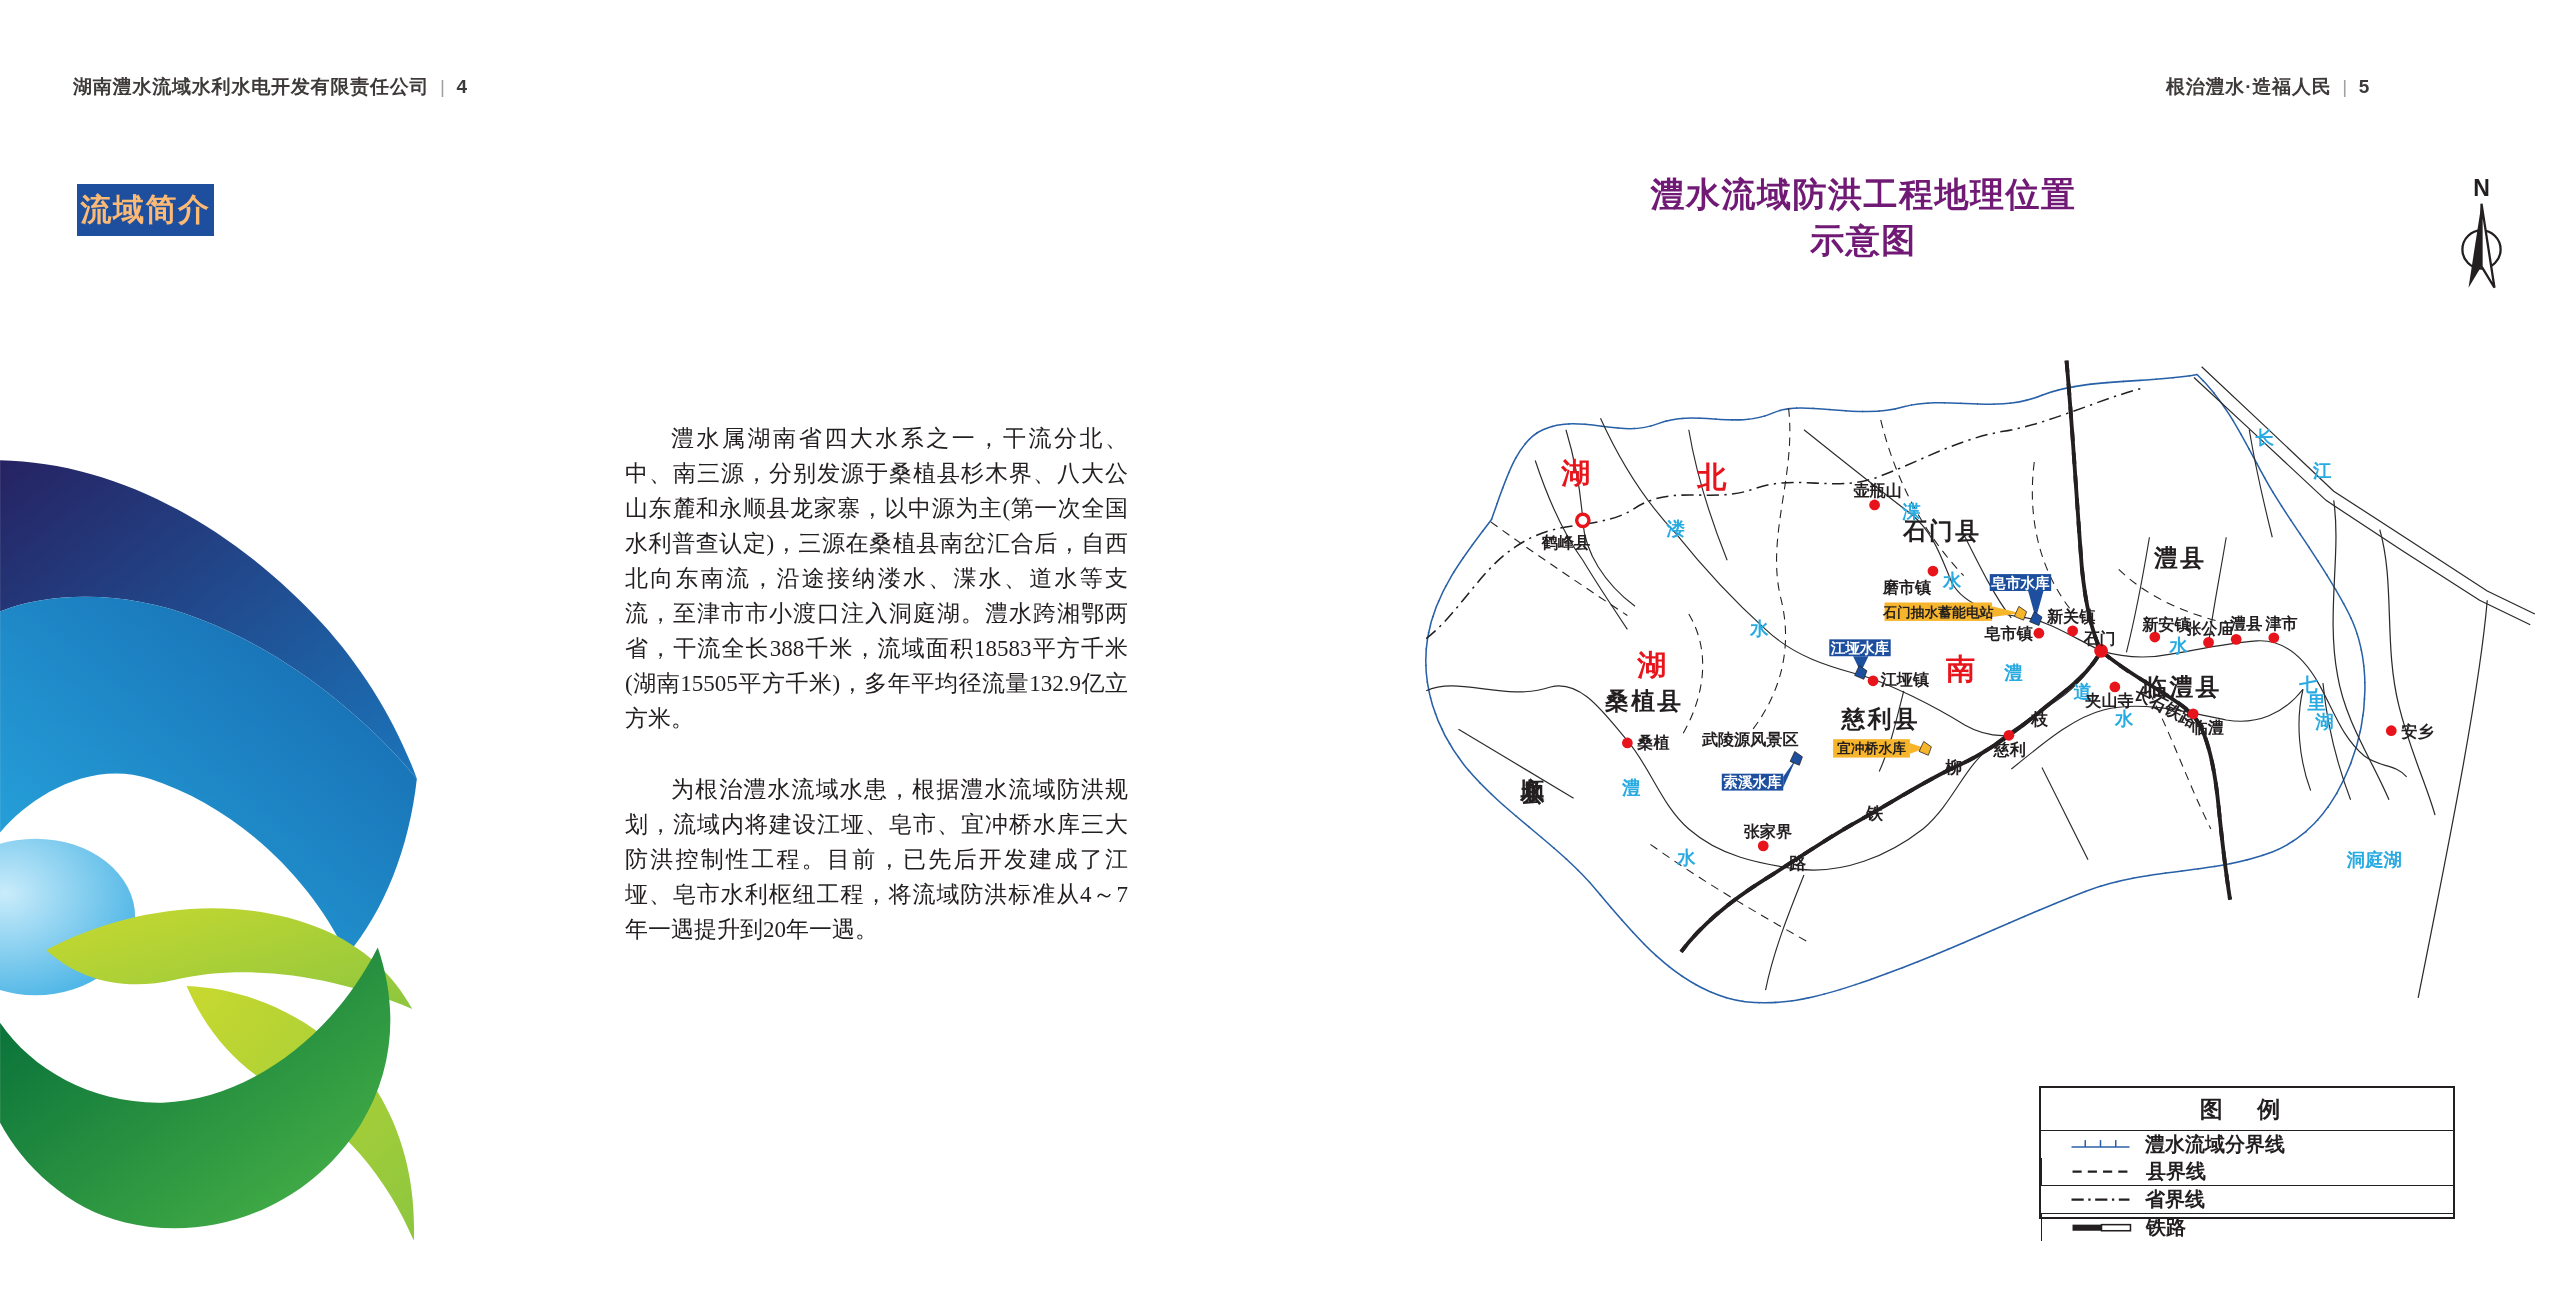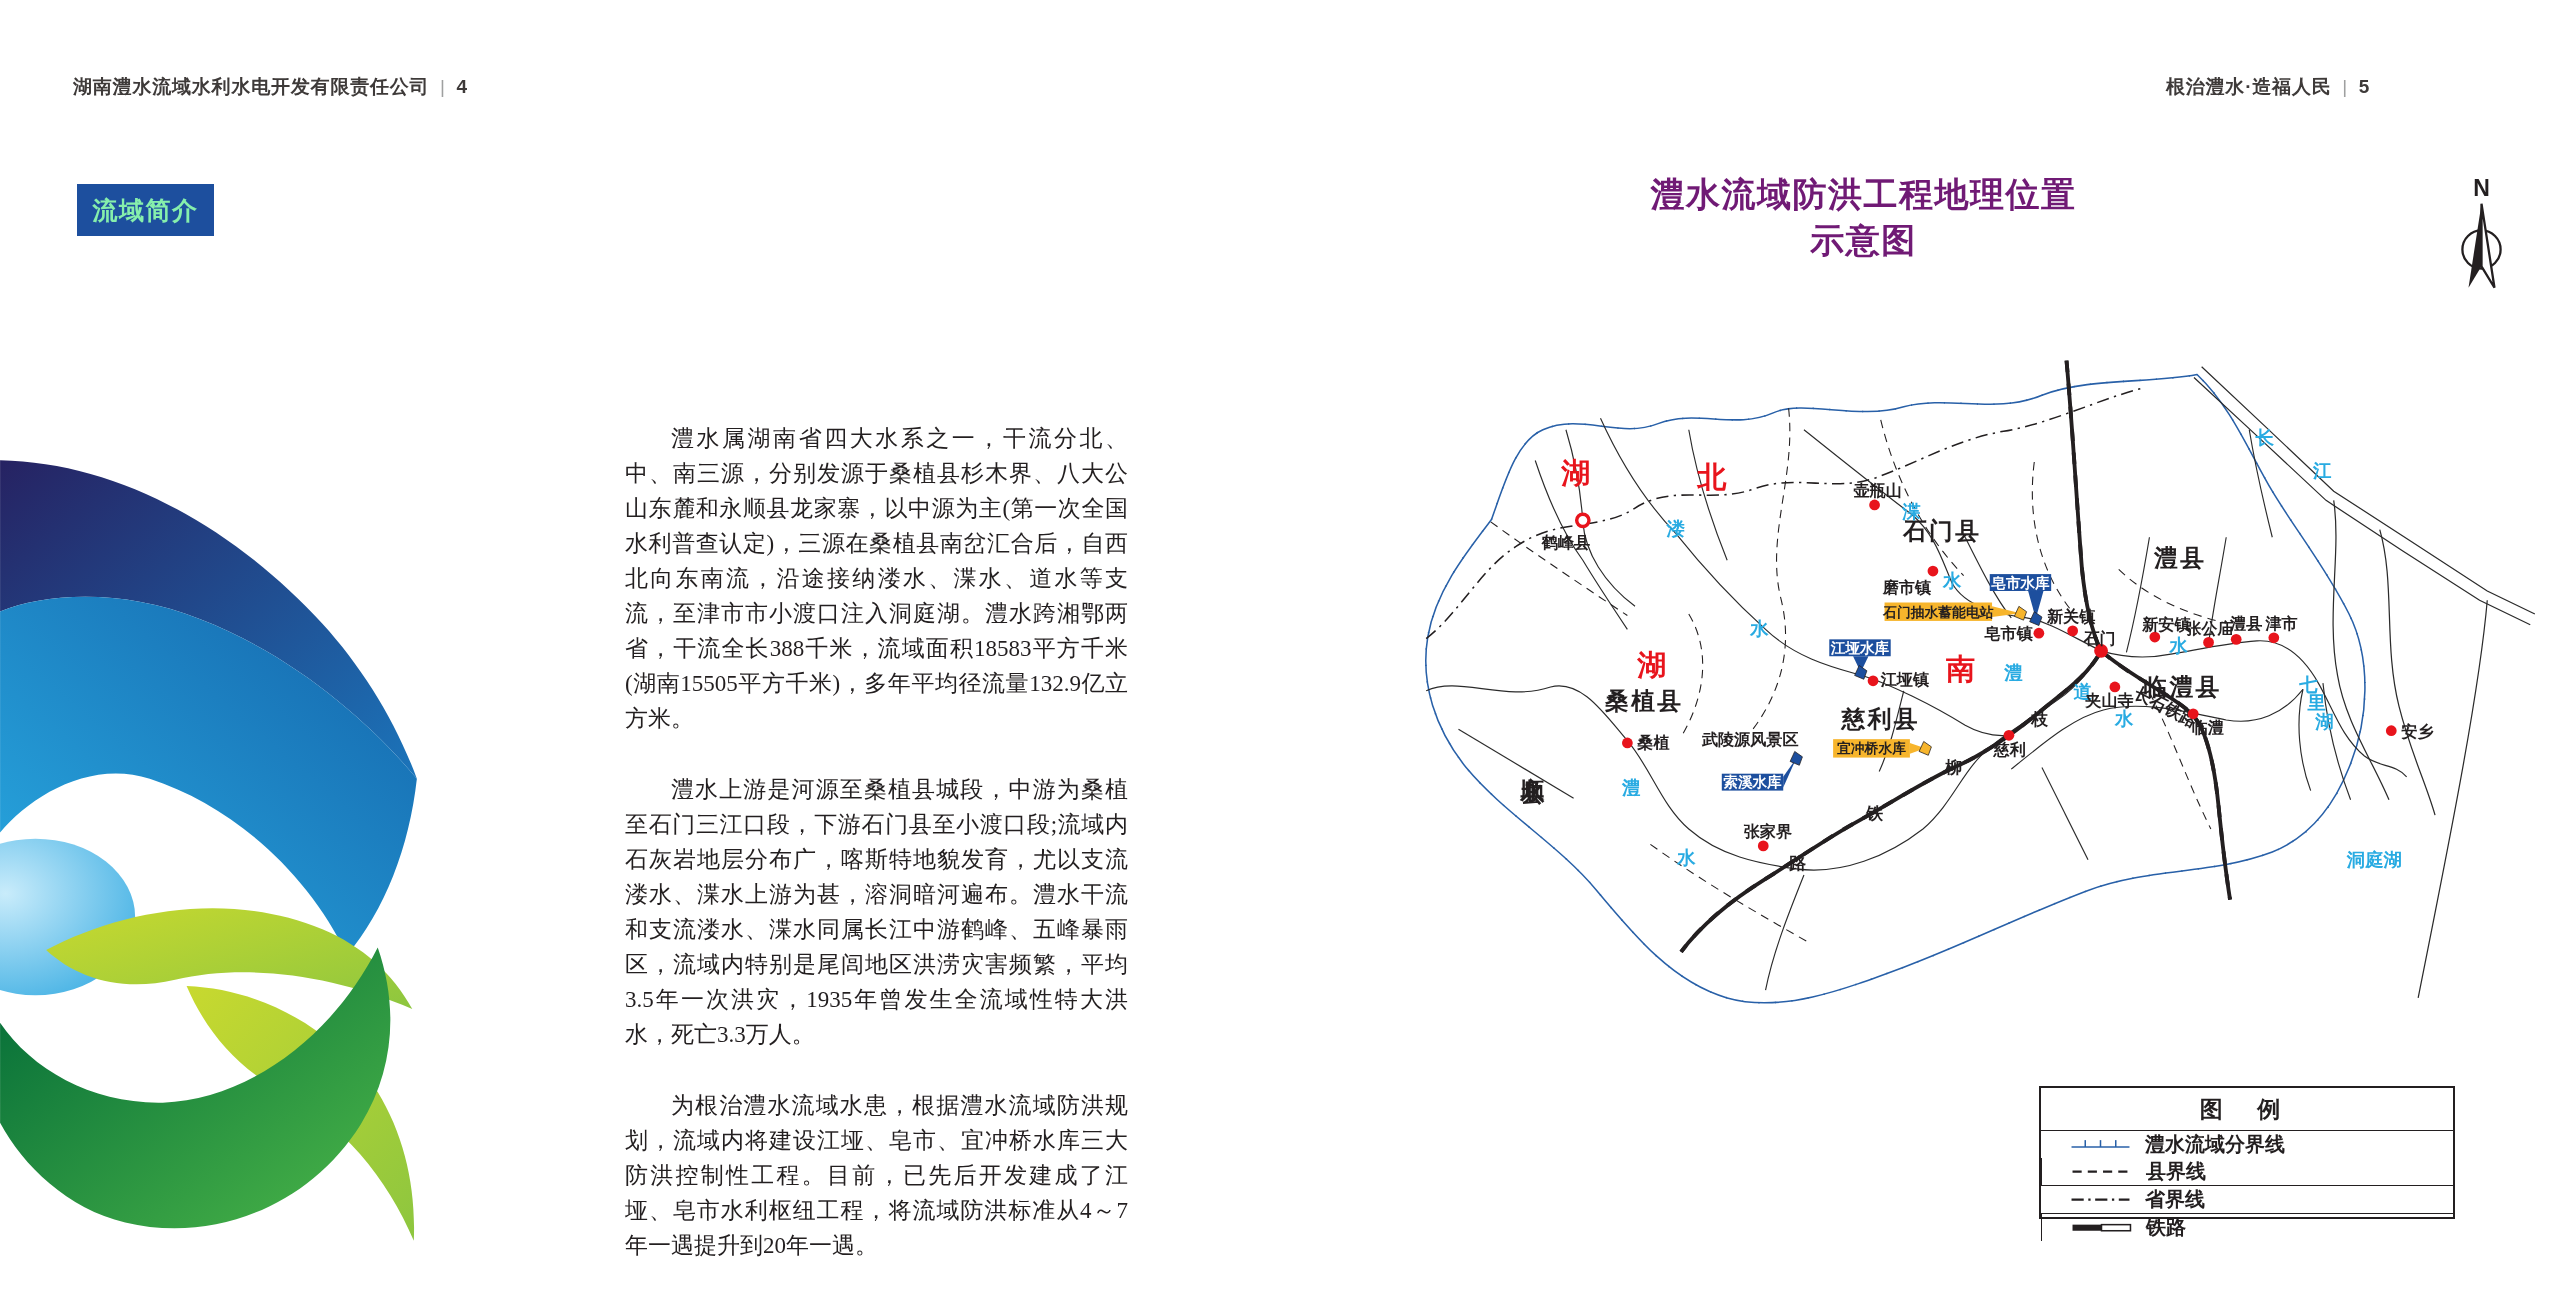--- a/index.html
+++ b/index.html
@@ -4,21 +4,21 @@
 <style>
   html,body{margin:0;padding:0;background:#ffffff;}
   .canvas{position:relative;width:2576px;height:1306px;background:#ffffff;overflow:hidden;
           font-family:"Liberation Sans",sans-serif;color:#231f20;}
   .hdr{position:absolute;top:74px;font-size:19px;font-weight:bold;color:#3e3a39;letter-spacing:0.8px;white-space:nowrap;}
   .hdr .sep{color:#9fa0a0;font-weight:normal;padding:0 10.7px;}
   .hdr-left{left:73px;}
   .hdr-right{right:206px;text-align:right;}
   .section-title{position:absolute;left:77px;top:184px;width:137px;height:52px;background:#1d4f9e;
                  display:flex;align-items:center;justify-content:center;}
-  .section-title span{color:#86efac;font-size:25px;font-weight:bold;letter-spacing:1.5px;}
+  .section-title span{color:#fdba74;font-size:31px;font-weight:bold;letter-spacing:1.5px;}
   .bodycol{position:absolute;left:609px;top:421px;width:519px;}
   .bodycol p{margin:0 0 36px 16px;font-family:"Liberation Serif","DejaVu Serif",serif;
              font-size:23px;line-height:35px;font-weight:400;color:#231f20;
              text-align:justify;text-indent:2em;}
   .map-title{position:absolute;left:1635px;top:172px;width:457px;text-align:center;
              font-size:34px;font-weight:bold;color:#701a75;letter-spacing:1.5px;}
   .compass{position:absolute;left:2454px;top:175px;width:55px;text-align:center;}
   .compass .n{font-size:23px;font-weight:bold;color:#231f20;}
   .logo{position:absolute;left:0;top:418px;}
   .map{position:absolute;left:1374px;top:322px;}
@@ -54,21 +54,20 @@
   <div class="hdr hdr-right">
     <span>根治澧水·造福人民</span><span class="sep">|</span><span>5</span>
   </div>
 
   <div class="section-title">
     <span>流域简介</span>
   </div>
 
   <div class="bodycol">
     <p>澧水属湖南省四大水系之一，干流分北、中、南三源，分别发源于桑植县杉木界、八大公山东麓和永顺县龙家寨，以中源为主(第一次全国水利普查认定)，三源在桑植县南岔汇合后，自西北向东南流，沿途接纳溇水、渫水、道水等支流，至津市市小渡口注入洞庭湖。澧水跨湘鄂两省，干流全长388千米，流域面积18583平方千米(湖南15505平方千米)，多年平均径流量132.9亿立方米。</p>
-    <p>澧水上游是河源至桑植县城段，中游为桑植至石门三江口段，下游石门县至小渡口段;流域内石灰岩地层分布广，喀斯特地貌发育，尤以支流溇水、渫水上游为甚，溶洞暗河遍布。澧水干流和支流溇水、渫水同属长江中游鹤峰、五峰暴雨区，流域内特别是尾闾地区洪涝灾害频繁，平均3.5年一次洪灾，1935年曾发生全流域性特大洪水，死亡3.3万人。</p>
     <p>为根治澧水流域水患，根据澧水流域防洪规划，流域内将建设江垭、皂市、宜冲桥水库三大防洪控制性工程。目前，已先后开发建成了江垭、皂市水利枢纽工程，将流域防洪标准从4～7年一遇提升到20年一遇。</p>
   </div>
 
   <svg class="logo" width="430" height="852" viewBox="0 0 560 1110">
     <defs>
       <linearGradient id="gNavy" x1="0" y1="0" x2="1" y2="1">
         <stop offset="0" stop-color="#262262"></stop>
           <stop offset="1" stop-color="#1b75bb"></stop>
       </linearGradient>
       <linearGradient id="gBlue" x1="0" y1="1" x2="1" y2="0">

